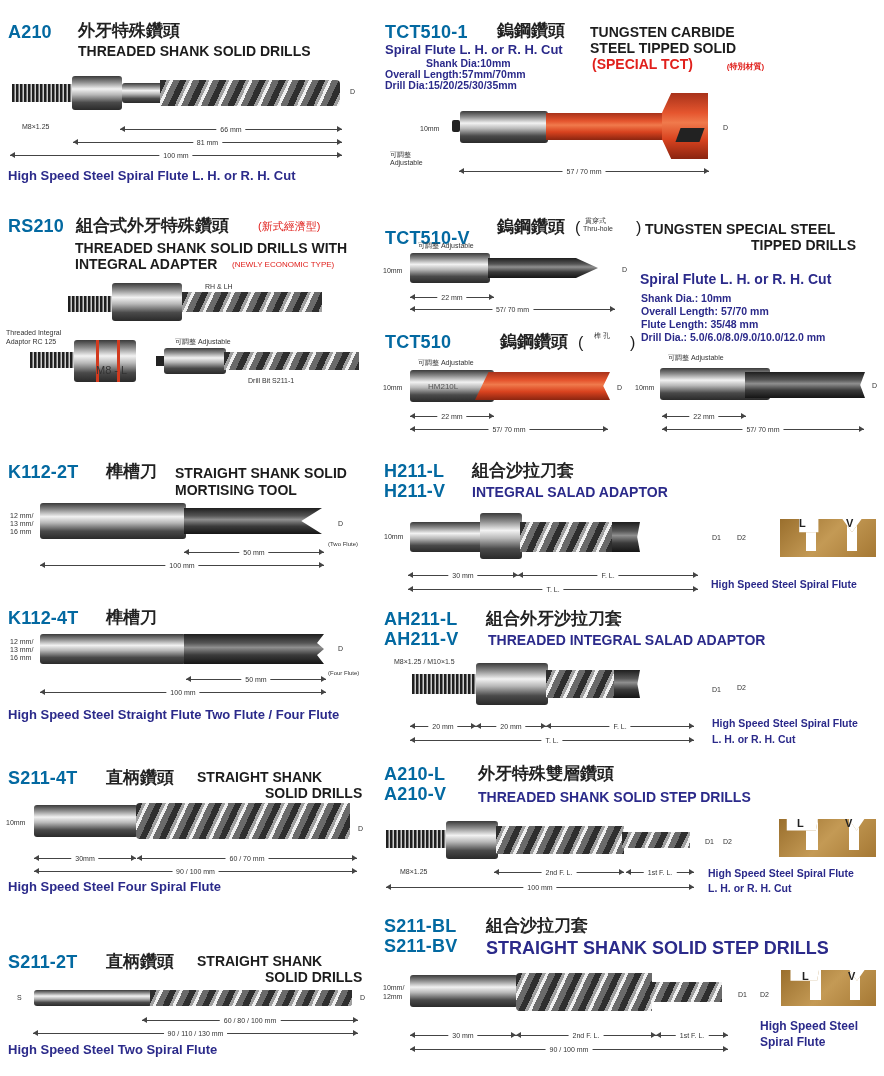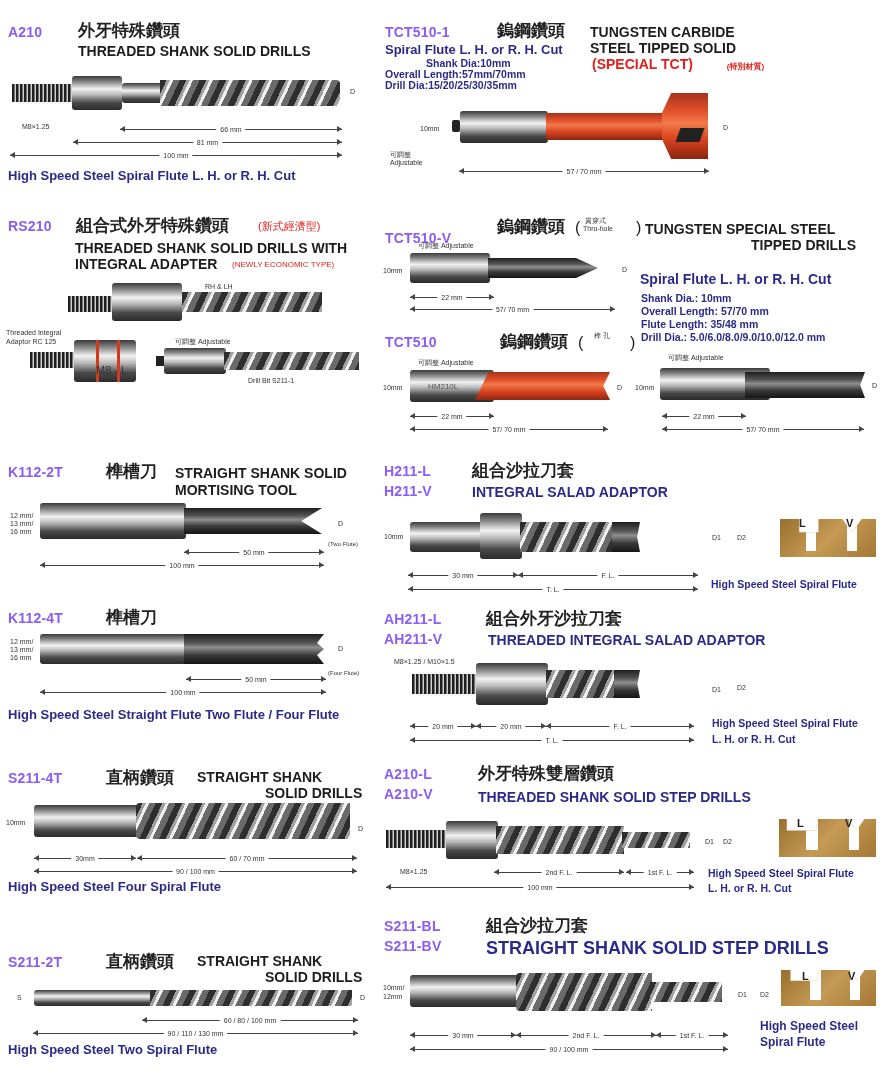--- a/index.html
+++ b/index.html
@@ -1,18 +1,18 @@
 <!DOCTYPE html>
 <html><head>
 <meta charset="utf-8">
 <style>
   html,body{margin:0;padding:0;background:#ffffff;}
   body{width:884px;height:1076px;position:relative;overflow:hidden;font-family:"Liberation Sans",sans-serif;color:#1a1a1a;}
   .abs{position:absolute;}
-  .code{color:#8b5cf6;font-weight:bold;font-size:14px;letter-spacing:0.2px;line-height:20px;white-space:nowrap;}
+  .code{color:#0369a1;font-weight:bold;font-size:18px;letter-spacing:0.2px;line-height:20px;white-space:nowrap;}
   .zh{color:#222;font-size:17px;font-weight:bold;line-height:20px;white-space:nowrap;font-family:"DejaVu Sans",sans-serif;}
   .en{color:#1c1c1c;font-weight:bold;font-size:14px;line-height:17px;white-space:nowrap;}
   .blue{color:#2b2a8a;font-weight:bold;font-size:13px;line-height:16px;white-space:nowrap;}
   .blue-sm{color:#2b2a8a;font-weight:bold;font-size:10.5px;line-height:12px;white-space:nowrap;}
   .red-sm{color:#e0201c;font-weight:bold;white-space:nowrap;}
   .small{font-size:7px;color:#333;white-space:nowrap;line-height:9px;}
   .dim{position:absolute;height:1px;background:#444;}
   .dim::before,.dim::after{content:"";position:absolute;top:-3px;width:0;height:0;border-top:3px solid transparent;border-bottom:3px solid transparent;}
   .dim::before{left:0;border-right:5px solid #444;}
   .dim::after{right:0;border-left:5px solid #444;}

